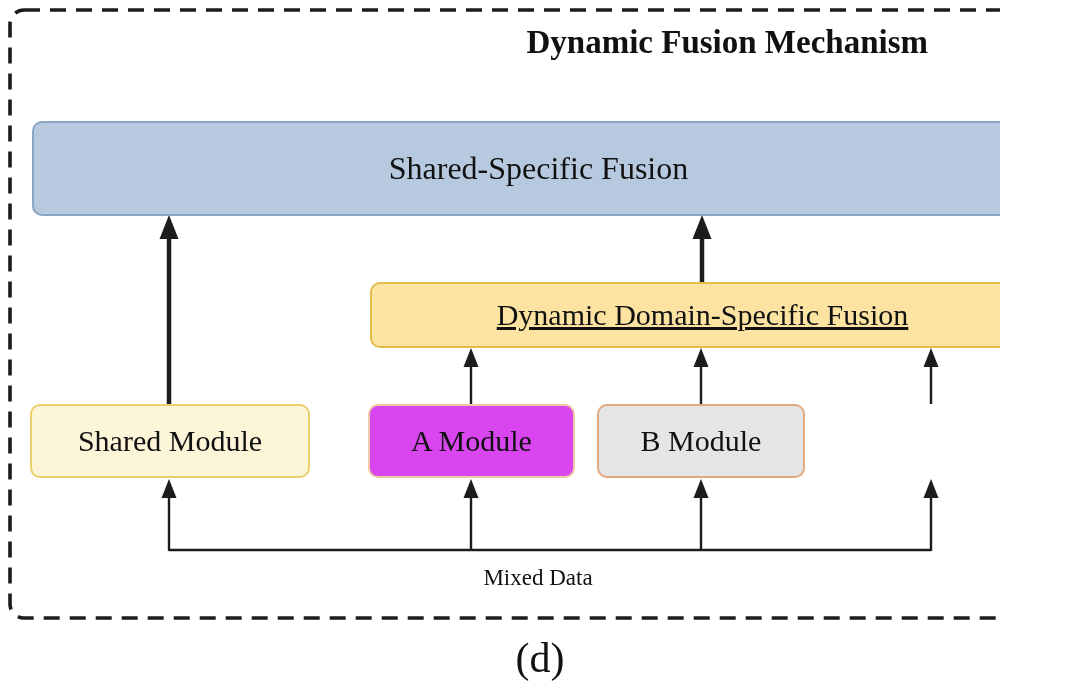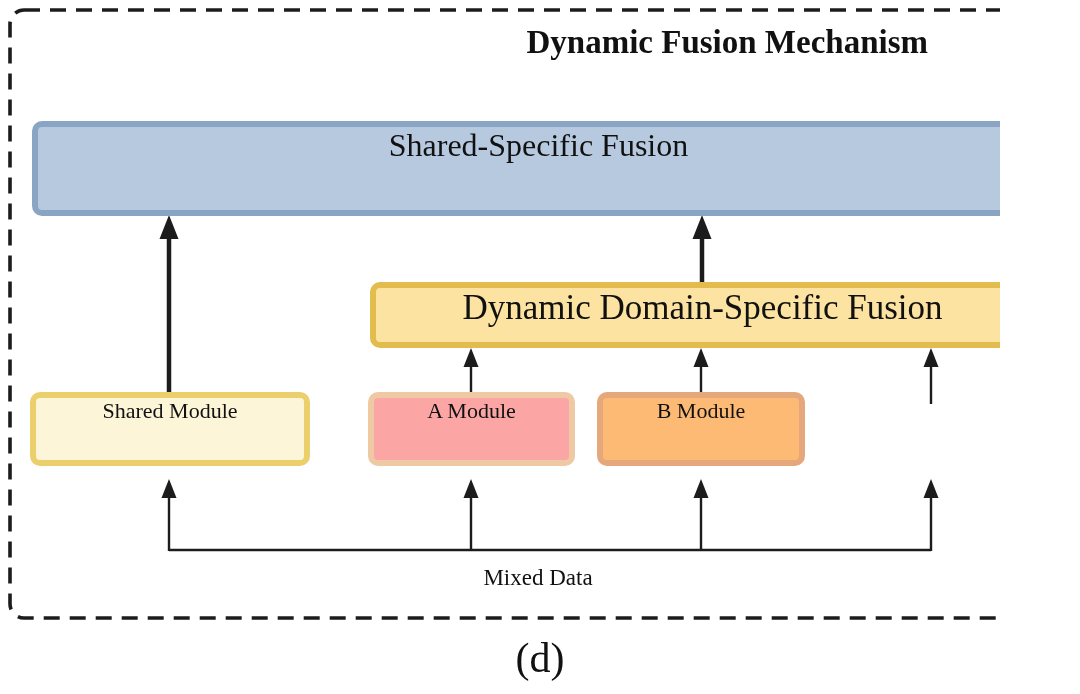--- a/index.html
+++ b/index.html
@@ -13,23 +13,23 @@
     overflow: hidden;
   }
   .lines {
     position: absolute;
     left: 0; top: 0;
     width: 1080px; height: 694px;
   }
   .node {
     position: absolute;
     display: flex;
-    align-items: flex-start;
+    align-items: center;
     justify-content: center;
-    border: 6px solid #b91c1c;
+    border: 2px solid #b91c1c;
     border-radius: 10px;
     box-sizing: border-box;
     text-align: center;
   }
   .figure-title {
     position: absolute;
     top: 20px;
     right: 72px;
     font-size: 33px;
     font-weight: bold;
@@ -37,26 +37,27 @@
     white-space: nowrap;
   }
   .box-top {
     left: 32px; top: 121px;
     width: 1013px; height: 95px;
     font-size: 32px;
   }
   .box-mid {
     left: 370px; top: 282px;
     width: 665px; height: 66px;
-    font-size: 35px;
+    font-size: 30px;
+    text-decoration: underline;
   }
   .box-module {
-    top: 392px;
+    top: 404px;
     height: 74px;
-    font-size: 22px;
+    font-size: 30px;
   }
   .box-shared { left: 30px;  width: 280px; }
   .box-a      { left: 368px; width: 207px; }
   .box-b      { left: 597px; width: 208px; }
   .box-c      { left: 828px; width: 207px; }
   .mixed-data {
     position: absolute;
     left: 538px; top: 565px;
     transform: translateX(-50%);
     font-size: 23px;
@@ -124,25 +125,25 @@
   </div>
 
   <div class="node box-mid" style="background-color: rgb(252, 227, 161); border-color: rgb(227, 188, 78);">
     <span>Dynamic Domain-Specific Fusion</span>
   </div>
 
   <div class="node box-module box-shared" style="background-color: rgb(253, 245, 216); border-color: rgb(236, 207, 109);">
     <span>Shared Module</span>
   </div>
 
-  <div class="node box-module box-a" style="background-color: #fca5a5; border-color: rgb(238, 201, 163);">
+  <div class="node box-module box-a" style="background-color: #d946ef; border-color: rgb(238, 201, 163);">
     <span>A Module</span>
   </div>
 
-  <div class="node box-module box-b" style="background-color: #fdba74; border-color: rgb(228, 168, 124);">
+  <div class="node box-module box-b" style="background-color: #e5e5e5; border-color: rgb(228, 168, 124);">
     <span>B Module</span>
   </div>
 
 
   <div class="mixed-data">Mixed Data</div>
 
   <div class="caption">(d)</div>
 
 </div>
 

